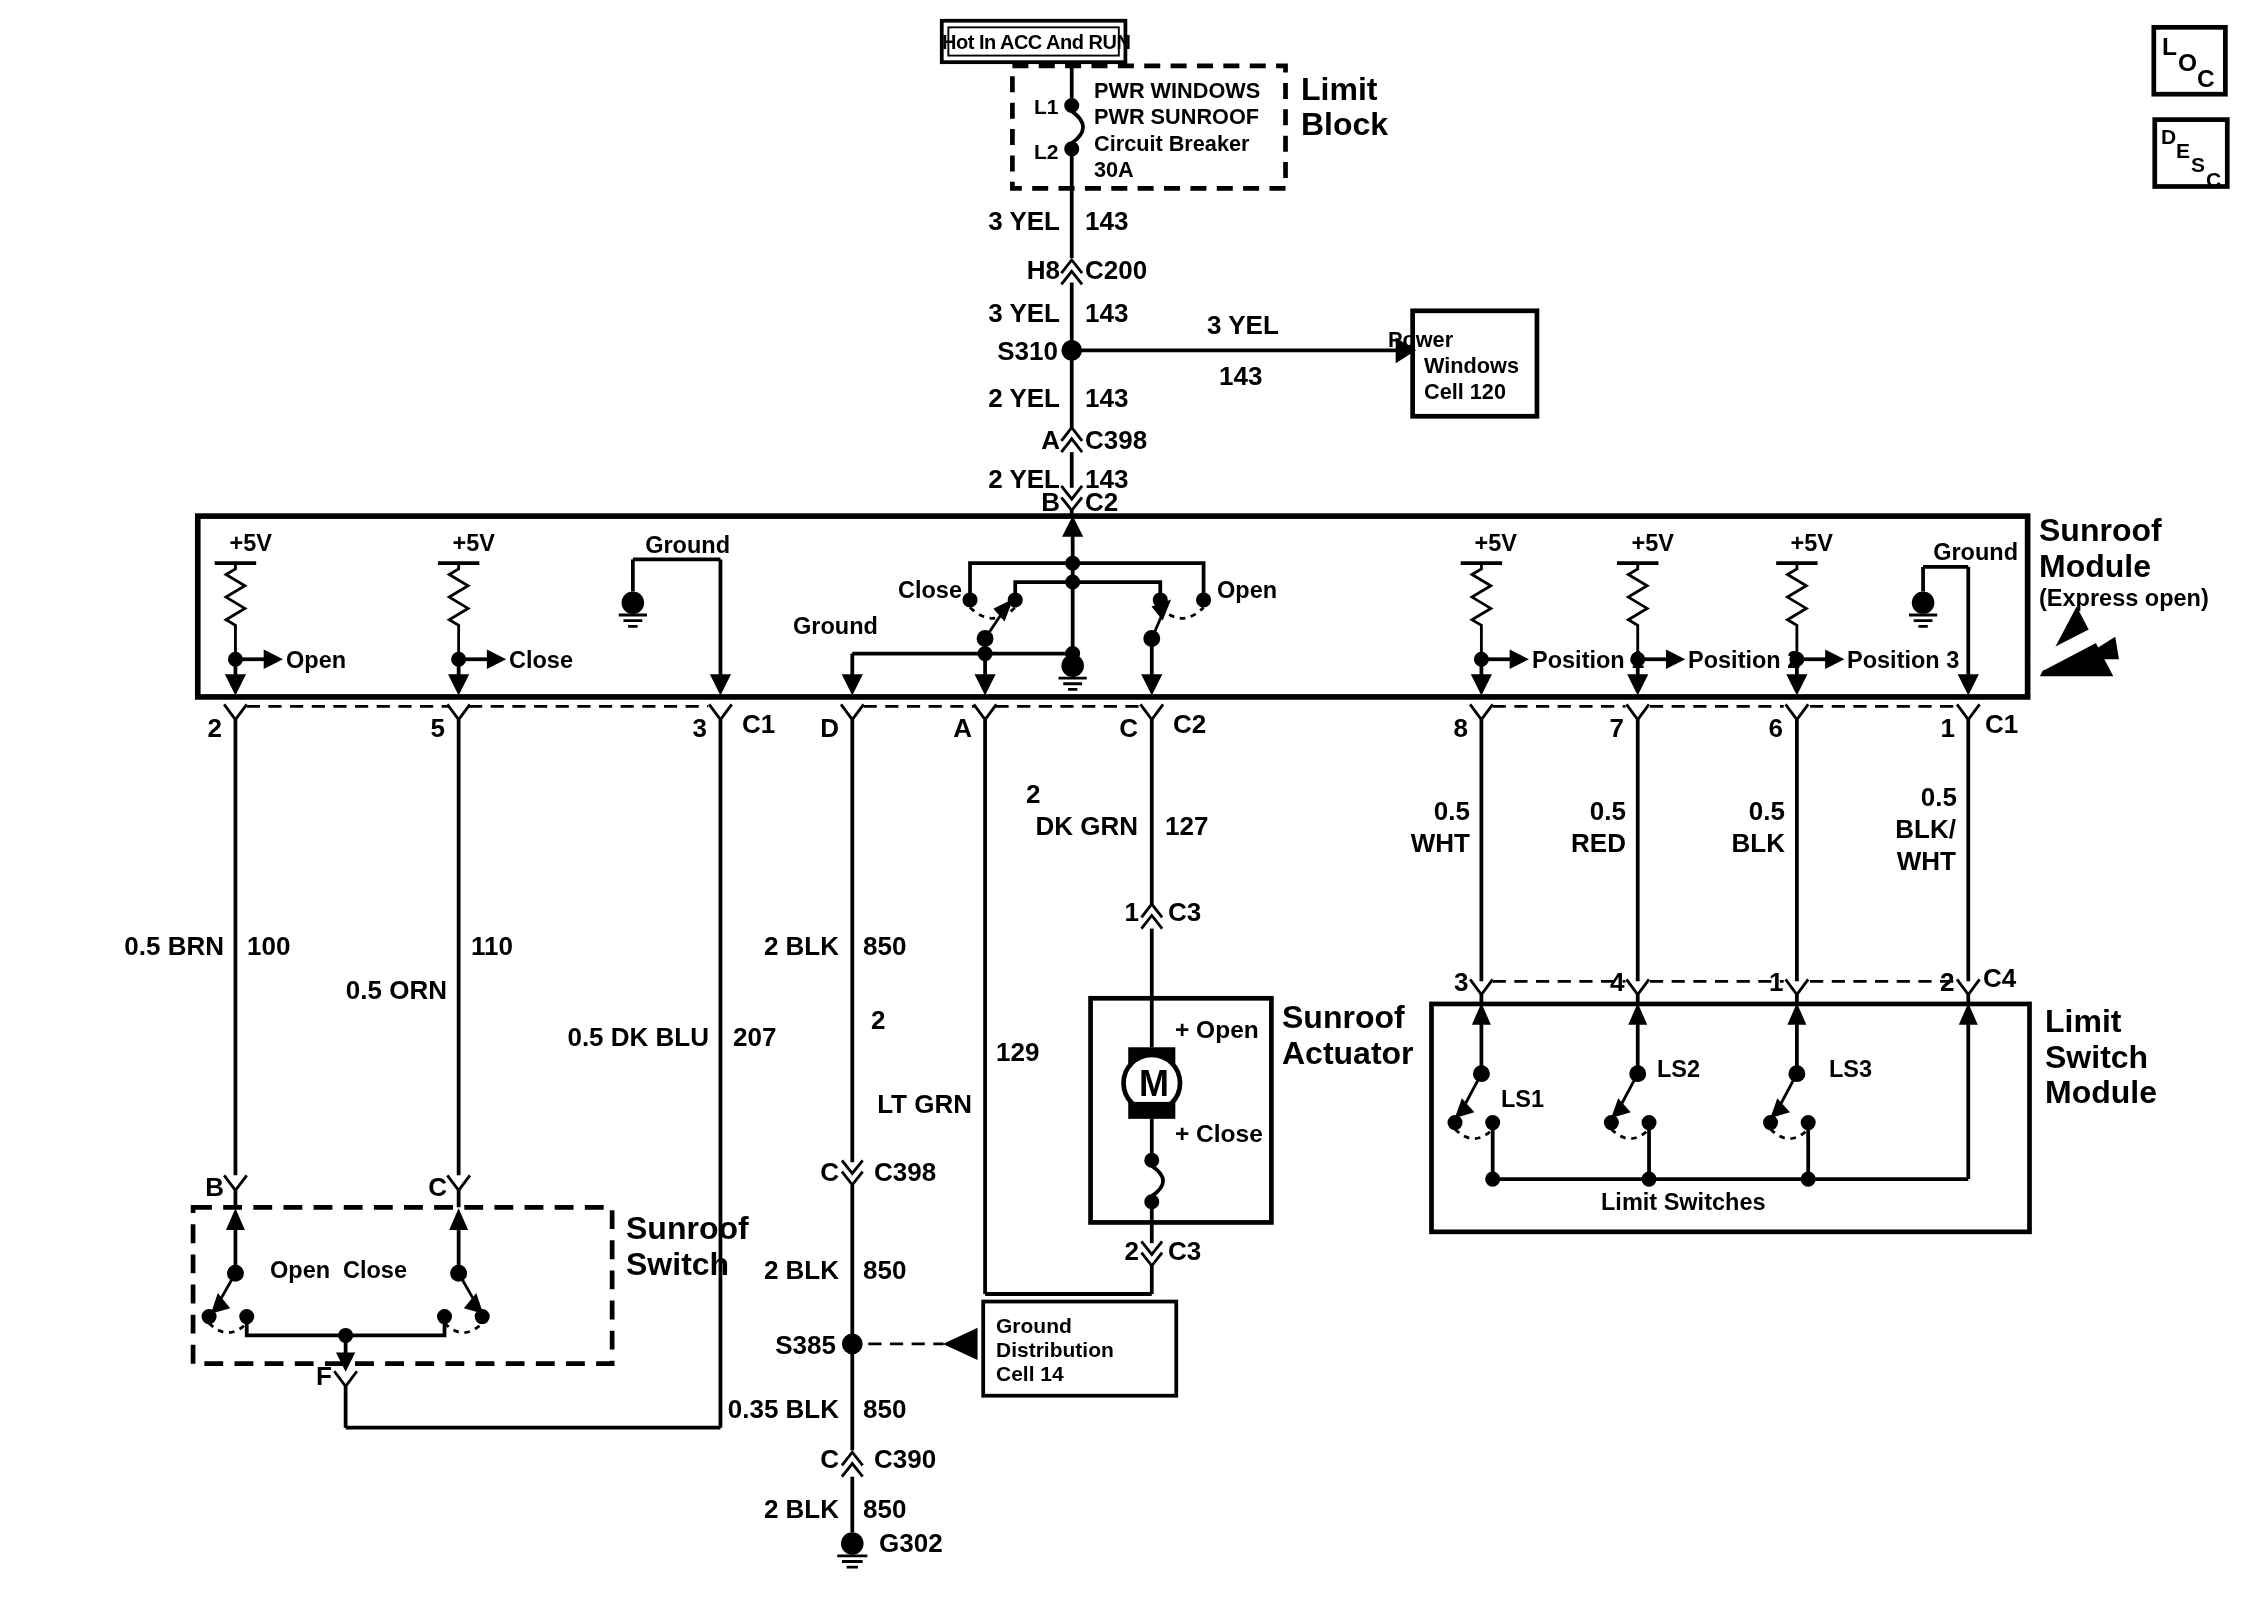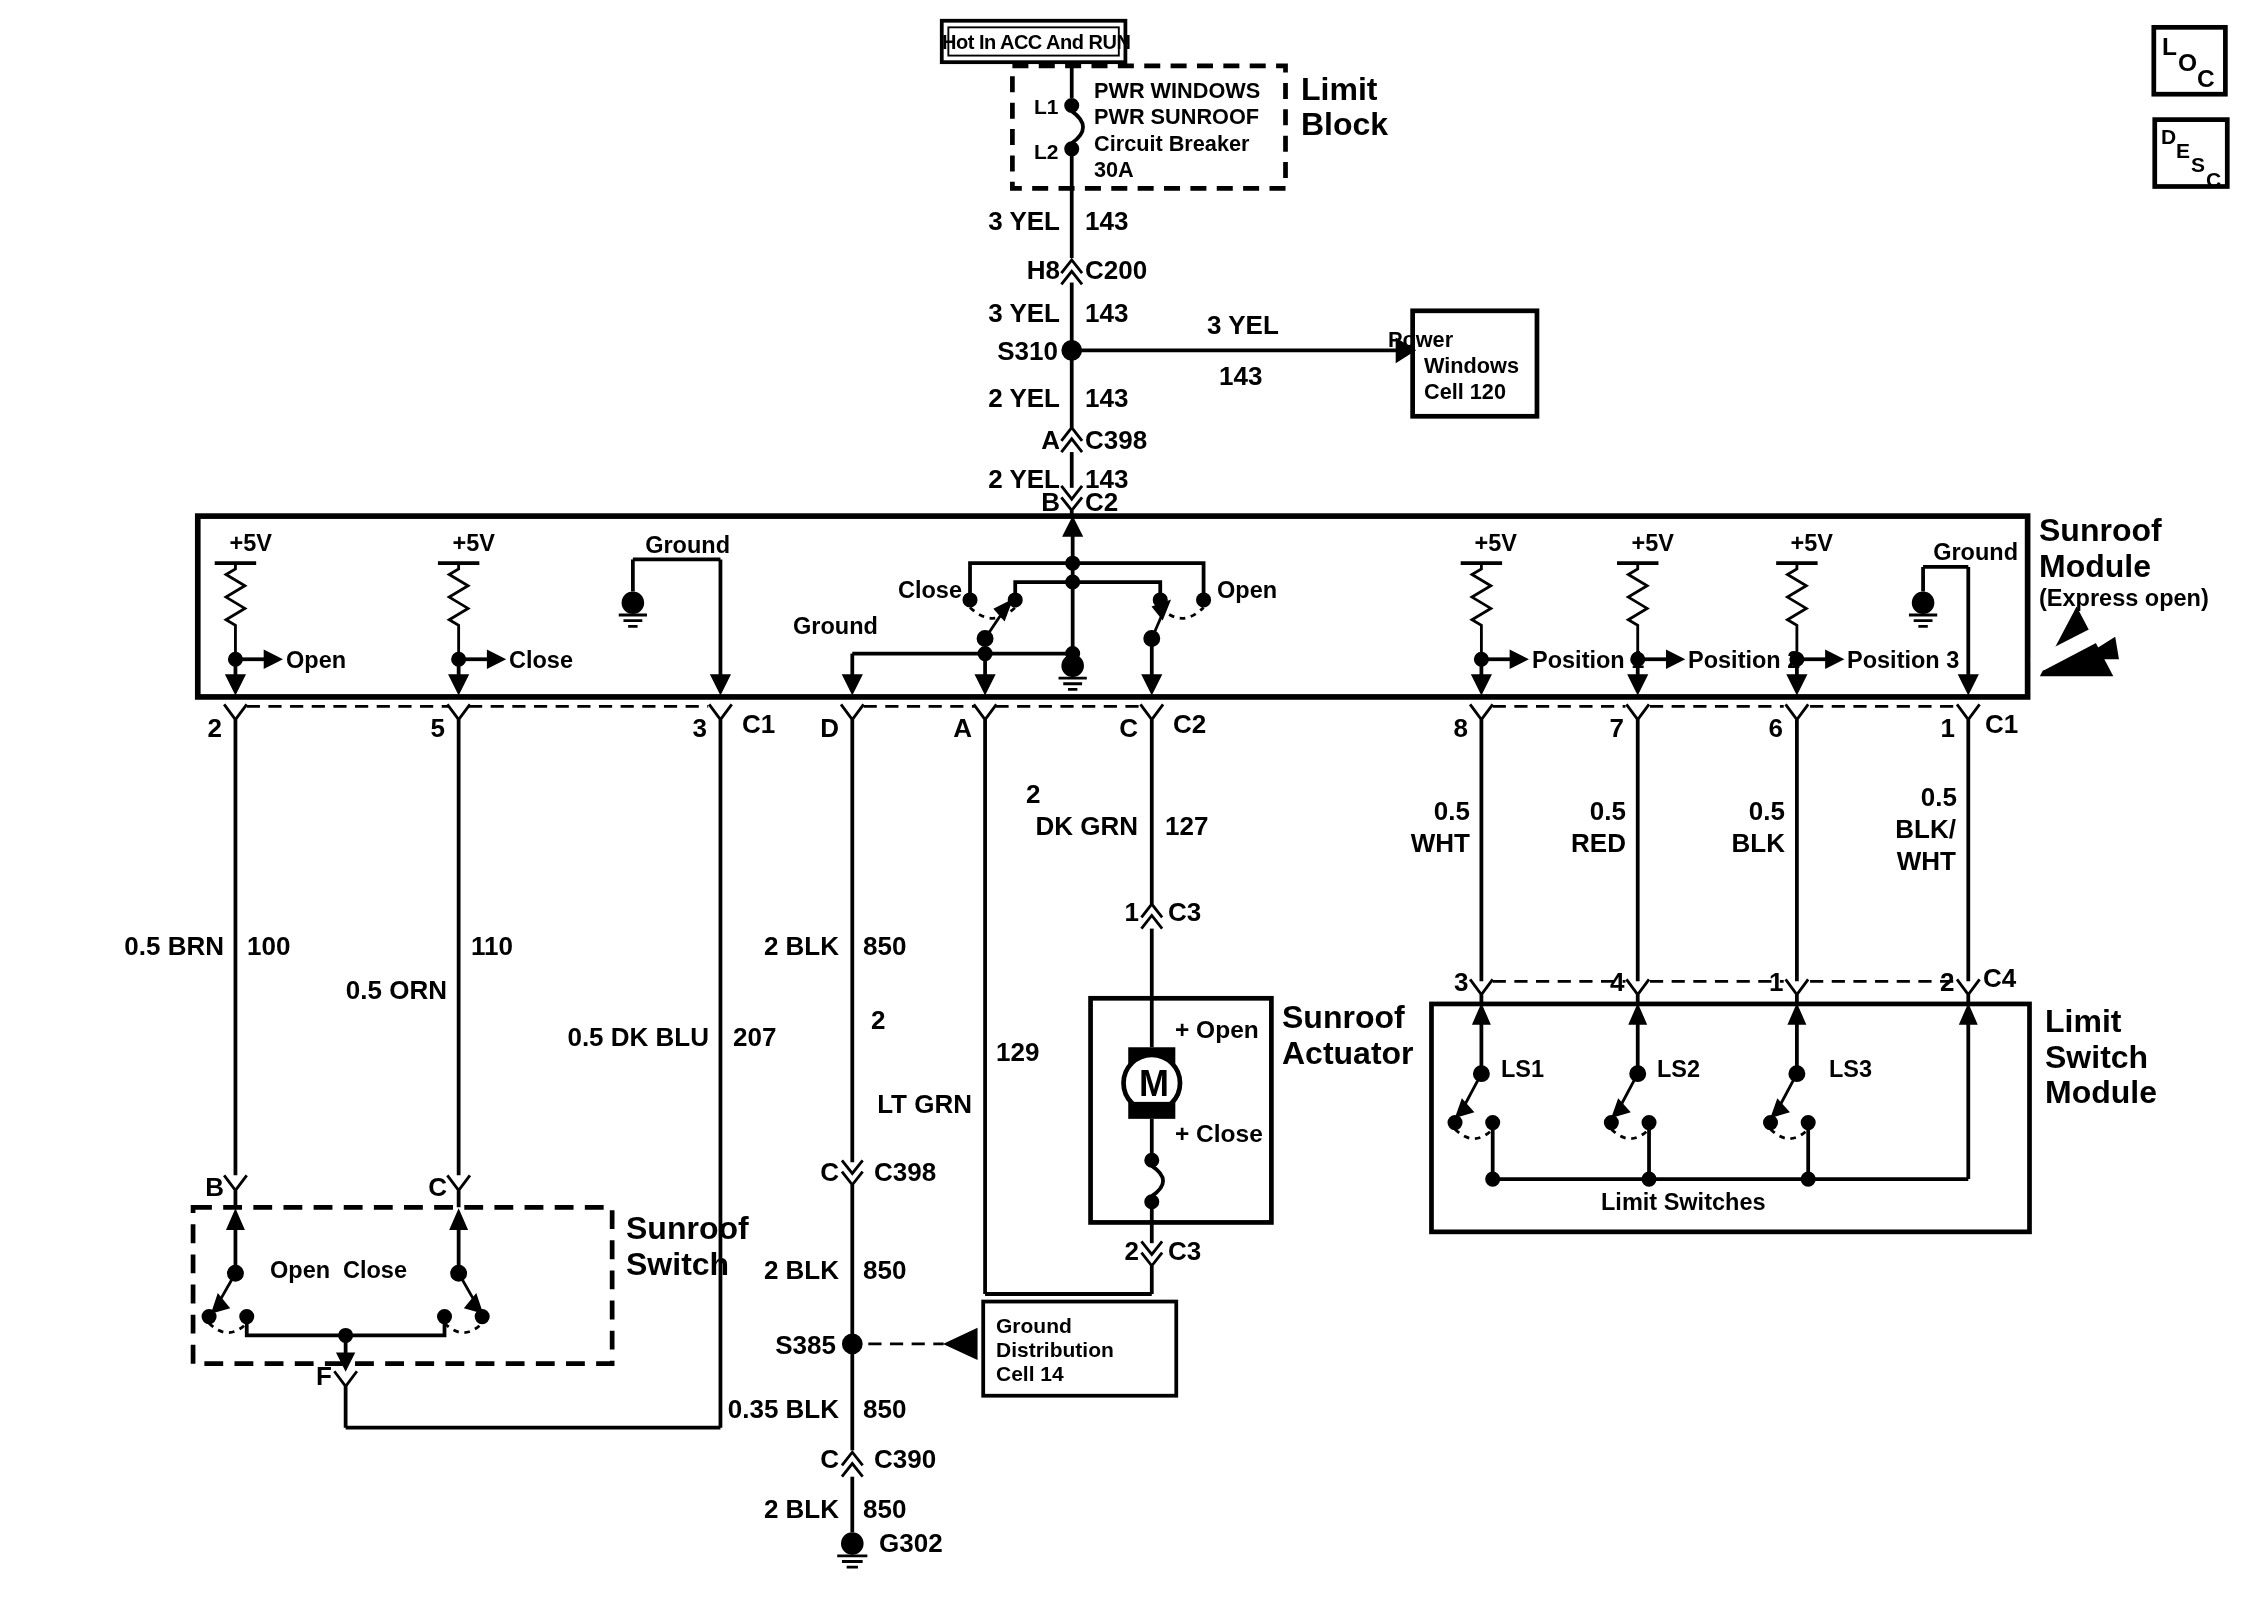--- a/index.html
+++ b/index.html
@@ -452,21 +452,21 @@
 <div class="lbl s28" style="left:874px;top:1445px;">C390</div>
 <div class="lbl s28 ra" style="left:745px;top:1495px;width:94px;">2 BLK</div>
 <div class="lbl s28" style="left:863px;top:1495px;">850</div>
 <div class="lbl s28" style="left:879px;top:1529px;">G302</div>
 
 <div class="lbl s28 ra" style="left:1443px;top:968px;width:25.4px;">3</div>
 <div class="lbl s28 ra" style="left:1599px;top:968px;width:25.4px;">4</div>
 <div class="lbl s28 ra" style="left:1758px;top:968px;width:25.4px;">1</div>
 <div class="lbl s28 ra" style="left:1929px;top:968px;width:25.4px;">2</div>
 <div class="lbl s28" style="left:1983px;top:964px;">C4</div>
-<div class="lbl s25" style="left:1501px;top:1057px;">LS1</div>
+<div class="lbl s25" style="left:1501px;top:1087px;">LS1</div>
 <div class="lbl s25" style="left:1657px;top:1057px;">LS2</div>
 <div class="lbl s25" style="left:1829px;top:1057px;">LS3</div>
 <div class="lbl s25" style="left:1601px;top:1190px;">Limit Switches</div>
 <div class="lbl s34" style="left:2045px;top:1004px;">Limit</div>
 <div class="lbl s34" style="left:2045px;top:1040px;">Switch</div>
 <div class="lbl s34" style="left:2045px;top:1075px;">Module</div>
 
 </div>
 
 

